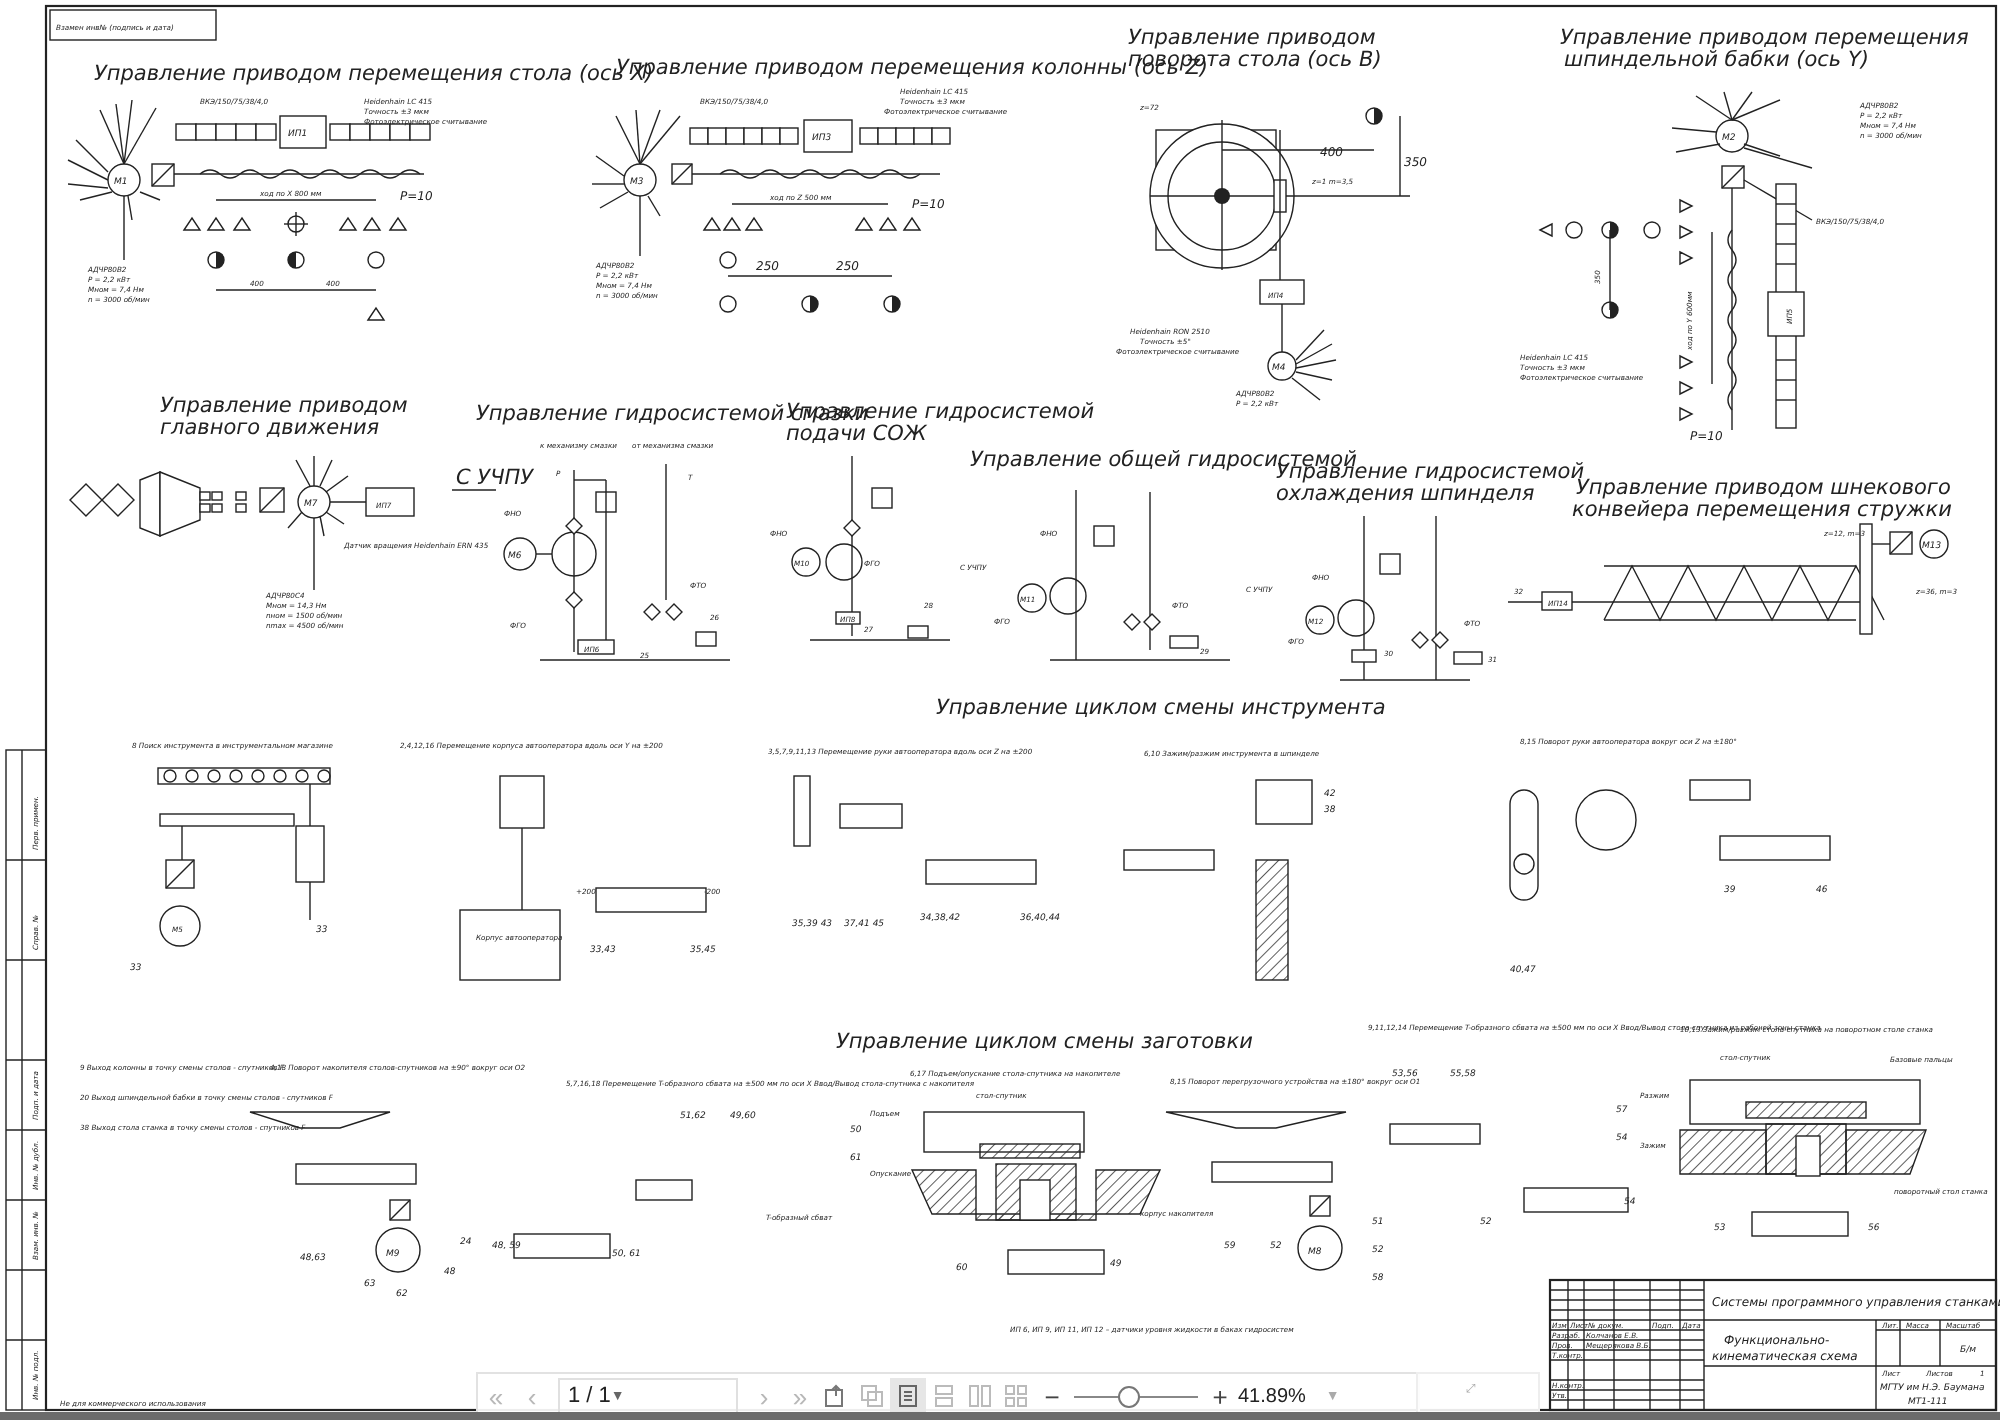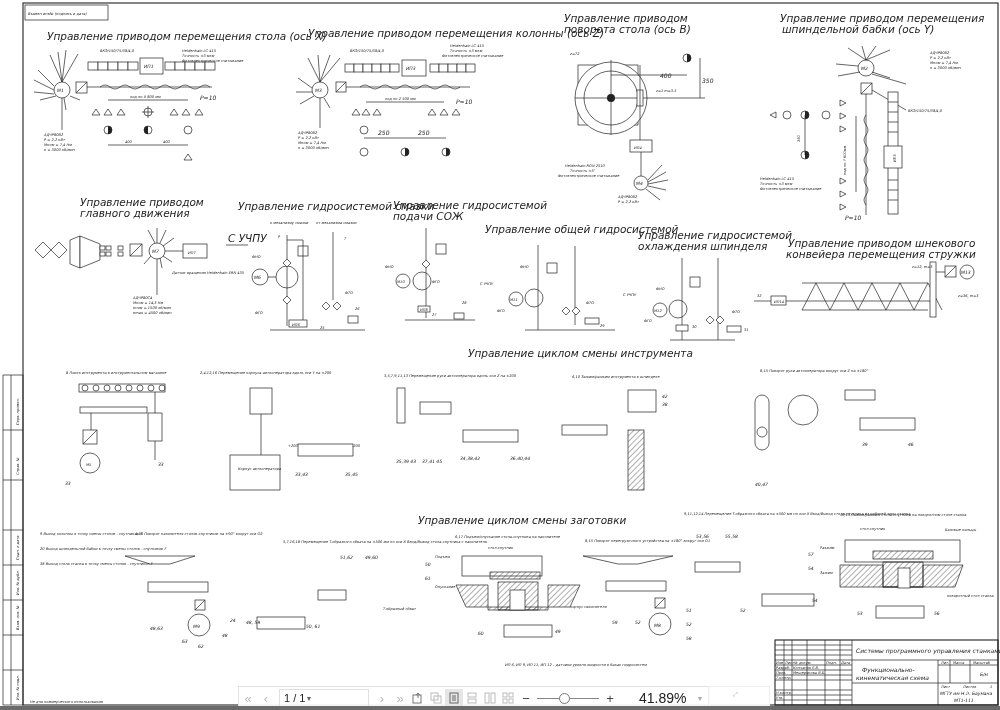--- a/index.html
+++ b/index.html
@@ -17,21 +17,21 @@
   .hatch{fill:url(#hatch);stroke:#222;stroke-width:0.7;}
   
   .toolbar{position:absolute;left:238px;top:686px;width:470px;height:22px;background:rgba(255,255,255,0.92);border:1px solid #e2e2e2;display:flex;align-items:center;font-family:"Liberation Sans",sans-serif;font-size:11px;color:#333;}
   .tb-btn{width:18px;height:18px;display:flex;align-items:center;justify-content:center;color:#b8b8b8;font-size:13px;cursor:pointer;}
   .tb-btn.active{background:#e6e6e6;color:#555;}
   .page-box{width:80px;height:16px;border:1px solid #e0e0e0;display:flex;align-items:center;justify-content:flex-start;padding:0 4px;margin:0 4px;font-size:11px;color:#222;}
   .caret{font-size:7px;color:#666;}
   .slider{position:relative;width:62px;height:14px;margin:0 2px;}
   .slider .track{position:absolute;left:0;right:0;top:7px;height:1px;background:#888;}
   .slider .knob{position:absolute;top:2px;width:9px;height:9px;border:1px solid #777;border-radius:50%;background:#fff;}
-  .zoom-val{margin-left:20px;font-size:14px;color:#222;}
+  .zoom-val{margin-left:0;font-size:10px;color:#222;}
   .zoom-caret{margin-left:10px;font-size:7px;color:#aaa;}
   .small-panel{position:absolute;left:708px;top:686px;width:60px;height:22px;background:rgba(255,255,255,0.9);border:1px solid #eee;font-size:6px;color:#aaa;}
   .bottom-bar{position:absolute;left:0;top:706px;width:1000px;height:4px;background:#6b6b6b;}
 </style>
 </head>
 <body>
 
 <div class="sheet">
 <svg width="1000" height="710" viewBox="0 0 1000 710">
   <defs>

